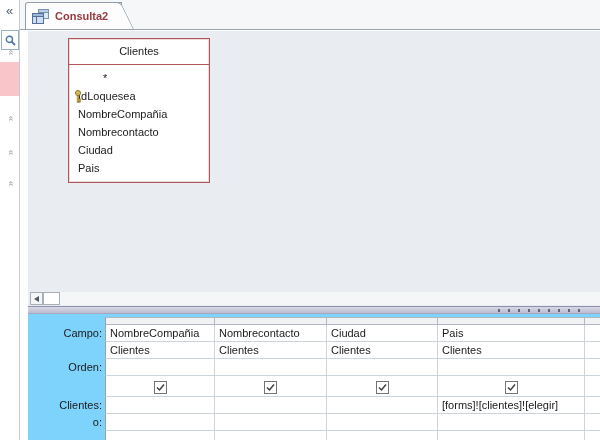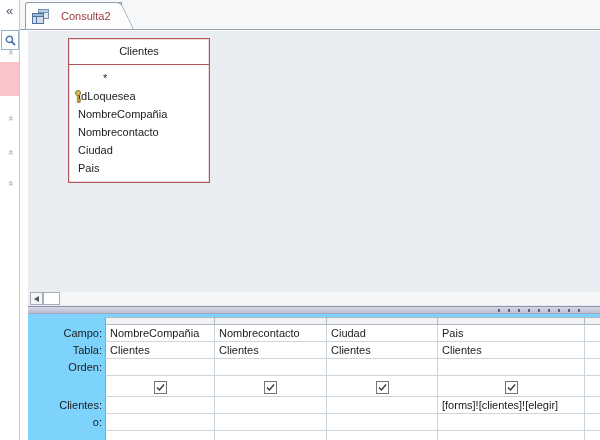--- a/index.html
+++ b/index.html
@@ -23,21 +23,21 @@
   #main{position:absolute;left:20px;top:0;width:580px;height:440px;background:#fff;}
 
   #tabbar{position:absolute;left:0;top:0;width:580px;height:30px;background:#f6f7f8;
           border-bottom:1px solid #99a3ad;box-sizing:border-box;}
   #tab{position:absolute;left:5px;top:2px;width:97px;height:27px;background:#fdfdfd;
        border:1px solid #8f9dac;border-bottom:none;border-radius:3px 0 0 0;
        display:flex;align-items:center;padding-left:6px;box-sizing:border-box;z-index:2;}
   #tab .slant{position:absolute;top:-1px;right:-13px;width:13px;height:100%;background:#fdfdfd;
        border-top:1px solid #8f9dac;border-right:1px solid #8f9dac;border-radius:0 5px 0 0;
        transform:skewX(26deg);transform-origin:bottom left;}
-  .tab-label{font-weight:normal;color:var(--tab-title,#9a383e);margin-left:12px;white-space:nowrap;}
+  .tab-label{font-weight:bold;color:var(--tab-title,#9a383e);margin-left:6px;white-space:nowrap;}
 
   #surface{position:absolute;left:8px;top:31px;width:572px;height:275px;
            background:var(--surface,#e9edf2);}
 
   
   #fieldlist{position:absolute;left:40px;top:7px;width:142px;height:145px;background:#fff;
              border:1px solid var(--table-border,#b2555b);
              box-shadow:inset 0 0 0 1px rgba(178,85,91,.22);box-sizing:border-box;}
   .fl-title{height:25px;line-height:25px;text-align:center;
             border-bottom:1px solid var(--table-border,#b2555b);}
@@ -139,21 +139,20 @@
         <div class="sb-thumb"></div>
       </div>
     </div>
 
     <div id="splitter">
       <div class="dots"></div>
     </div>
 
     <div id="qbe">
         <div class="rowlabel" style="top: 11px; height: 17px; line-height: 17px;">Campo:</div>
-        <div class="rowlabel" style="top: 28px; height: 17px; line-height: 17px;">Tabla:</div>
         <div class="rowlabel" style="top: 45px; height: 17px; line-height: 17px;">Orden:</div>
         <div class="rowlabel" style="top: 83px; height: 17px; line-height: 17px;">Clientes:</div>
         <div class="rowlabel" style="top: 100px; height: 17px; line-height: 17px;">o:</div>
         <div class="gcell strip first" style="left: 77px; top: 3px; width: 110px; height: 8px;"></div>
         <div class="gcell first" style="left: 77px; top: 11px; width: 110px; height: 17px; line-height: 16px;">NombreCompañia</div>
         <div class="gcell first" style="left: 77px; top: 28px; width: 110px; height: 17px; line-height: 16px;">Clientes</div>
         <div class="gcell first" style="left: 77px; top: 45px; width: 110px; height: 17px; line-height: 16px;"></div>
         <div class="gcell first center" style="left: 77px; top: 62px; width: 110px; height: 21px; line-height: 20px;"><span class="cbx"><svg width="11" height="11" viewBox="0 0 11 11">
               <polyline points="2,5.5 4.5,8 9,2.5" fill="none" stroke="#3f3f3f" stroke-width="1.5"></polyline>
             </svg></span></div>

